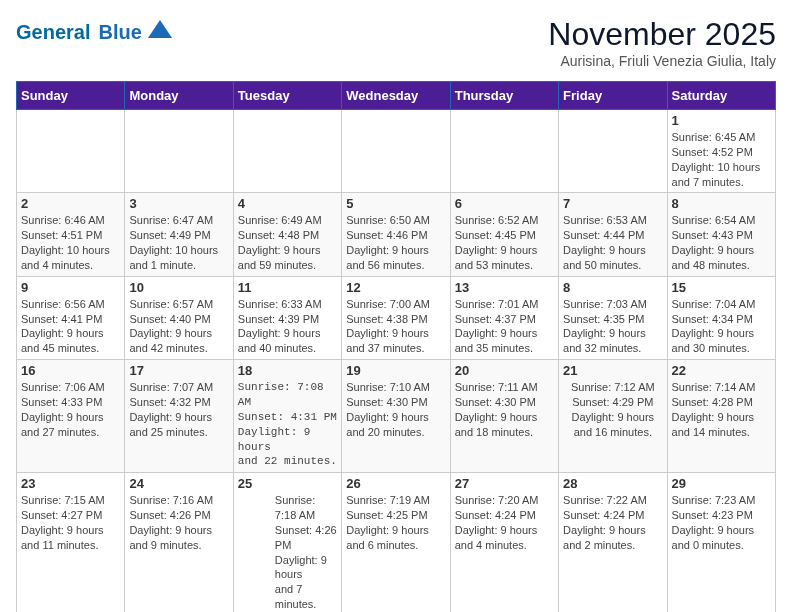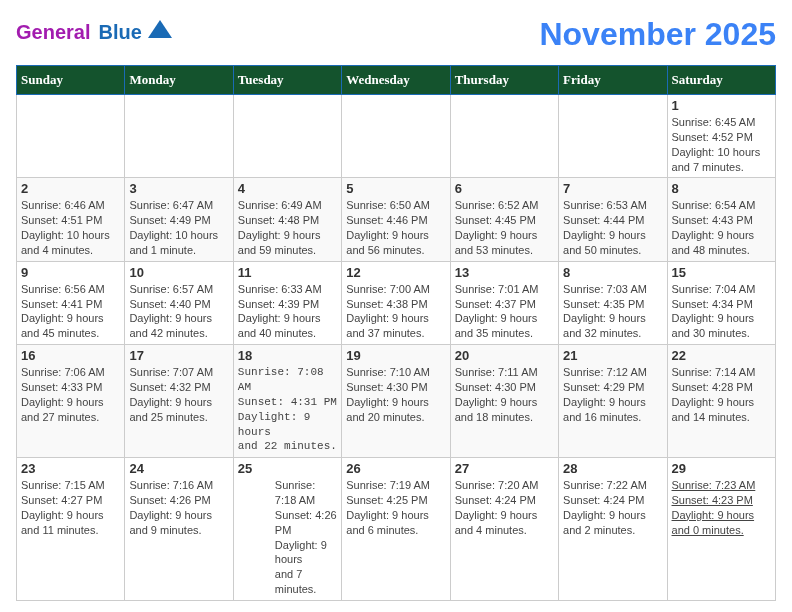--- a/index.html
+++ b/index.html
@@ -18,22 +18,22 @@
     }
     .logo-wrapper {
       display: flex;
       align-items: center;
     }
     .title-section {
       text-align: right;
     }
     .month-title {
       font-size: 32px;
-      font-weight: bold;
-      color: #3b82f6;
+      font-weight: normal;
+      color: #0f172a;
     }
     .subtitle {
       font-size: 14px;
       color: #555;
     }
     .calendar {
       width: 100%;
       border-collapse: collapse;
       border: 1px solid #ccc;
     }
@@ -62,42 +62,43 @@
       display: block;
       margin-bottom: 2px;
     }
     .day-info {
       font-size: 11px;
       color: #444;
       line-height: 1.35;
     }
     tr:nth-child(even) td { background: #f9f9f9; }
     tr:nth-child(odd) td { background: #fff; }
-    .calendar thead tr th { background: #14532d; font-family: Liberation Serif, serif; }
+    .calendar thead tr th { background: #4c1d95; }
   </style>
 </head>
 <body>
 
 <div class="header">
   <div class="logo-wrapper">
     <div>
       <div style="display:flex;align-items:center;">
         <div style="font-size:20px;font-weight:bold;color:#333;font-family:Arial,sans-serif;">
-          <span style="color:#a21caf;">General</span><span style="color:#1a6ab5;margin-left:8px;">Blue</span>
+          <span style="color:#0369a1;">General</span><span style="color:#1a6ab5;margin-left:8px;">Blue</span>
         </div>
         <div style="margin-left:4px;">
           <svg width="28" height="28" viewBox="0 0 28 28">
             <polygon points="14,4 26,22 2,22" fill="#1a6ab5"></polygon>
           </svg>
         </div>
       </div>
     </div>
   </div>
   <div class="title-section">
     <div class="month-title">November 2025</div>
+    <div class="subtitle">Aurisina, Friuli Venezia Giulia, Italy</div>
   </div>
 </div>
 
 <table class="calendar">
   <thead>
     <tr>
     <th>Sunday</th>
         <th>Monday</th>
         <th>Tuesday</th>
         <th>Wednesday</th>
@@ -255,21 +256,21 @@
         </td>
         <td>
           <span class="day-num">20</span>
           <div class="day-info" style="white-space: pre-line;">Sunrise: 7:11 AM
 Sunset: 4:30 PM
 Daylight: 9 hours
 and 18 minutes.</div>
         </td>
         <td>
           <span class="day-num">21</span>
-          <div class="day-info" style="white-space: pre-line;">Sunrise: 7:12 AM
+          <div class="day-info" style="white-space: pre-line; text-align: center;">Sunrise: 7:12 AM
 Sunset: 4:29 PM
 Daylight: 9 hours
 and 16 minutes.</div>
         </td>
         <td>
           <span class="day-num">22</span>
           <div class="day-info" style="white-space: pre-line;">Sunrise: 7:14 AM
 Sunset: 4:28 PM
 Daylight: 9 hours
 and 14 minutes.</div>
@@ -313,20 +314,20 @@
         </td>
         <td>
           <span class="day-num">28</span>
           <div class="day-info" style="white-space: pre-line;">Sunrise: 7:22 AM
 Sunset: 4:24 PM
 Daylight: 9 hours
 and 2 minutes.</div>
         </td>
         <td>
           <span class="day-num">29</span>
-          <div class="day-info" style="white-space: pre-line; text-decoration: underline;">Sunrise: 7:23 AM
+          <div class="day-info" style="white-space: pre-line;">Sunrise: 7:23 AM
 Sunset: 4:23 PM
 Daylight: 9 hours
 and 0 minutes.</div>
         </td>
       </tr>
     </tbody>
 </table>
 
 </body></html>

